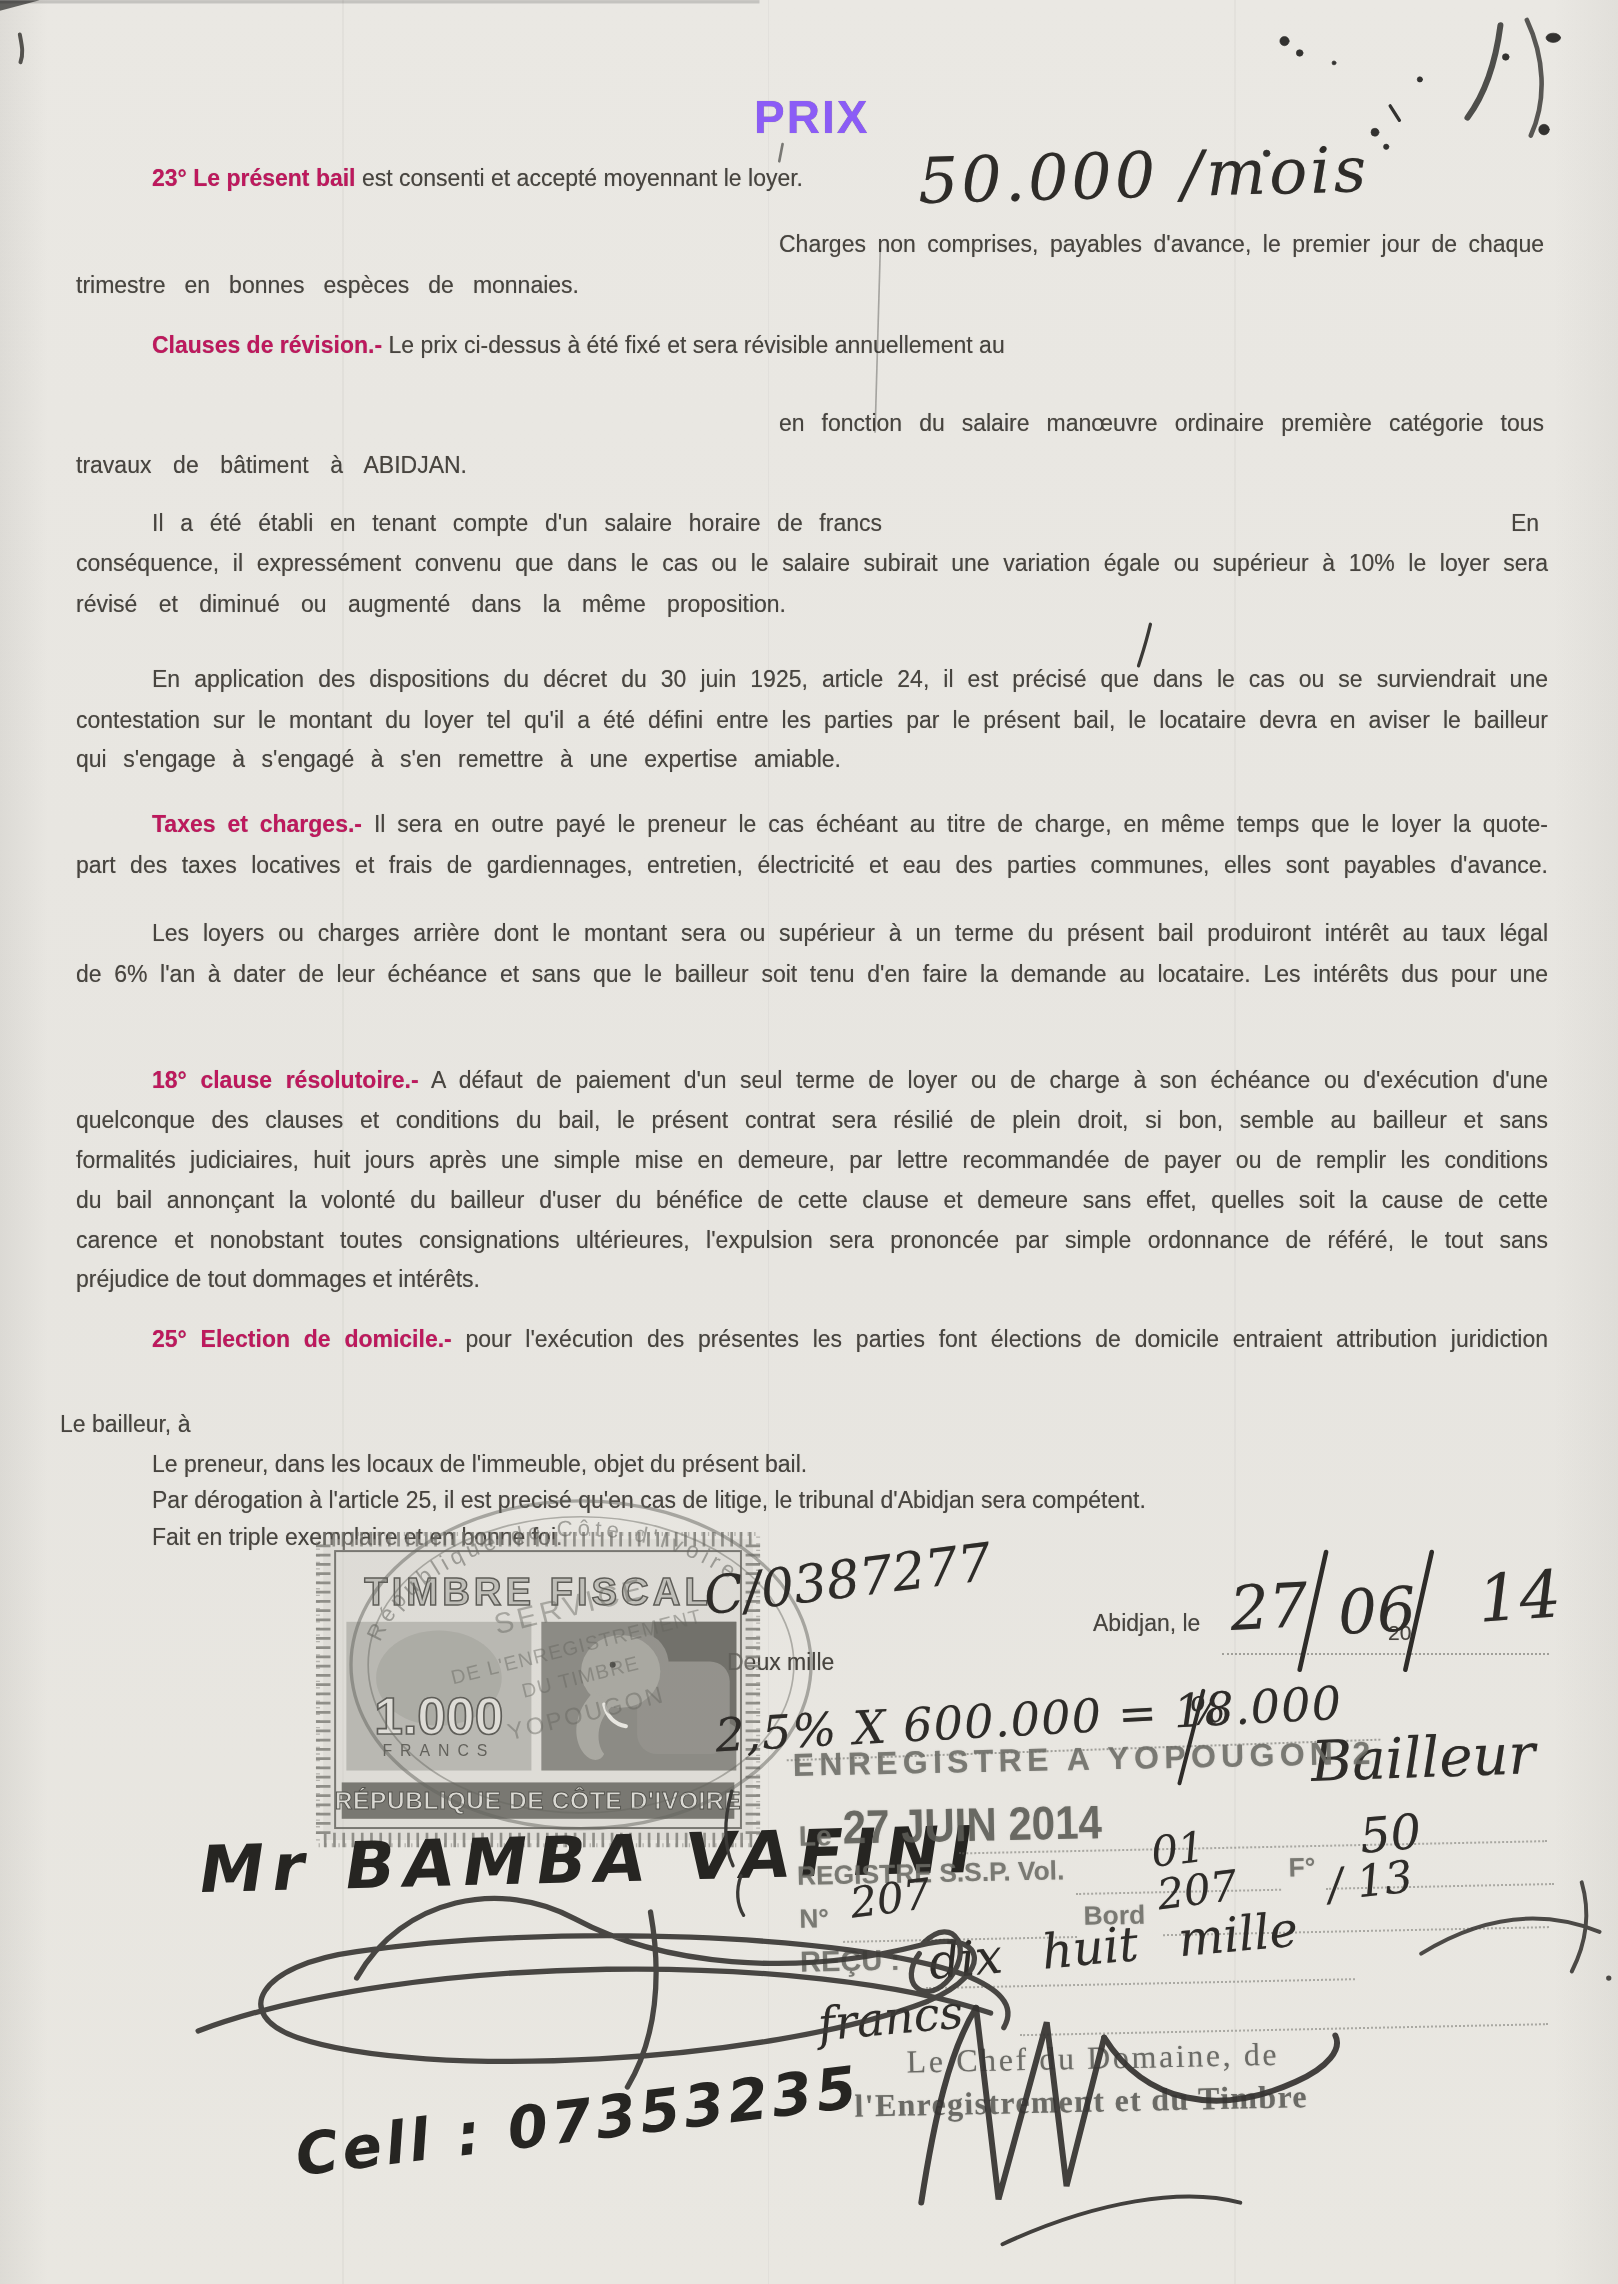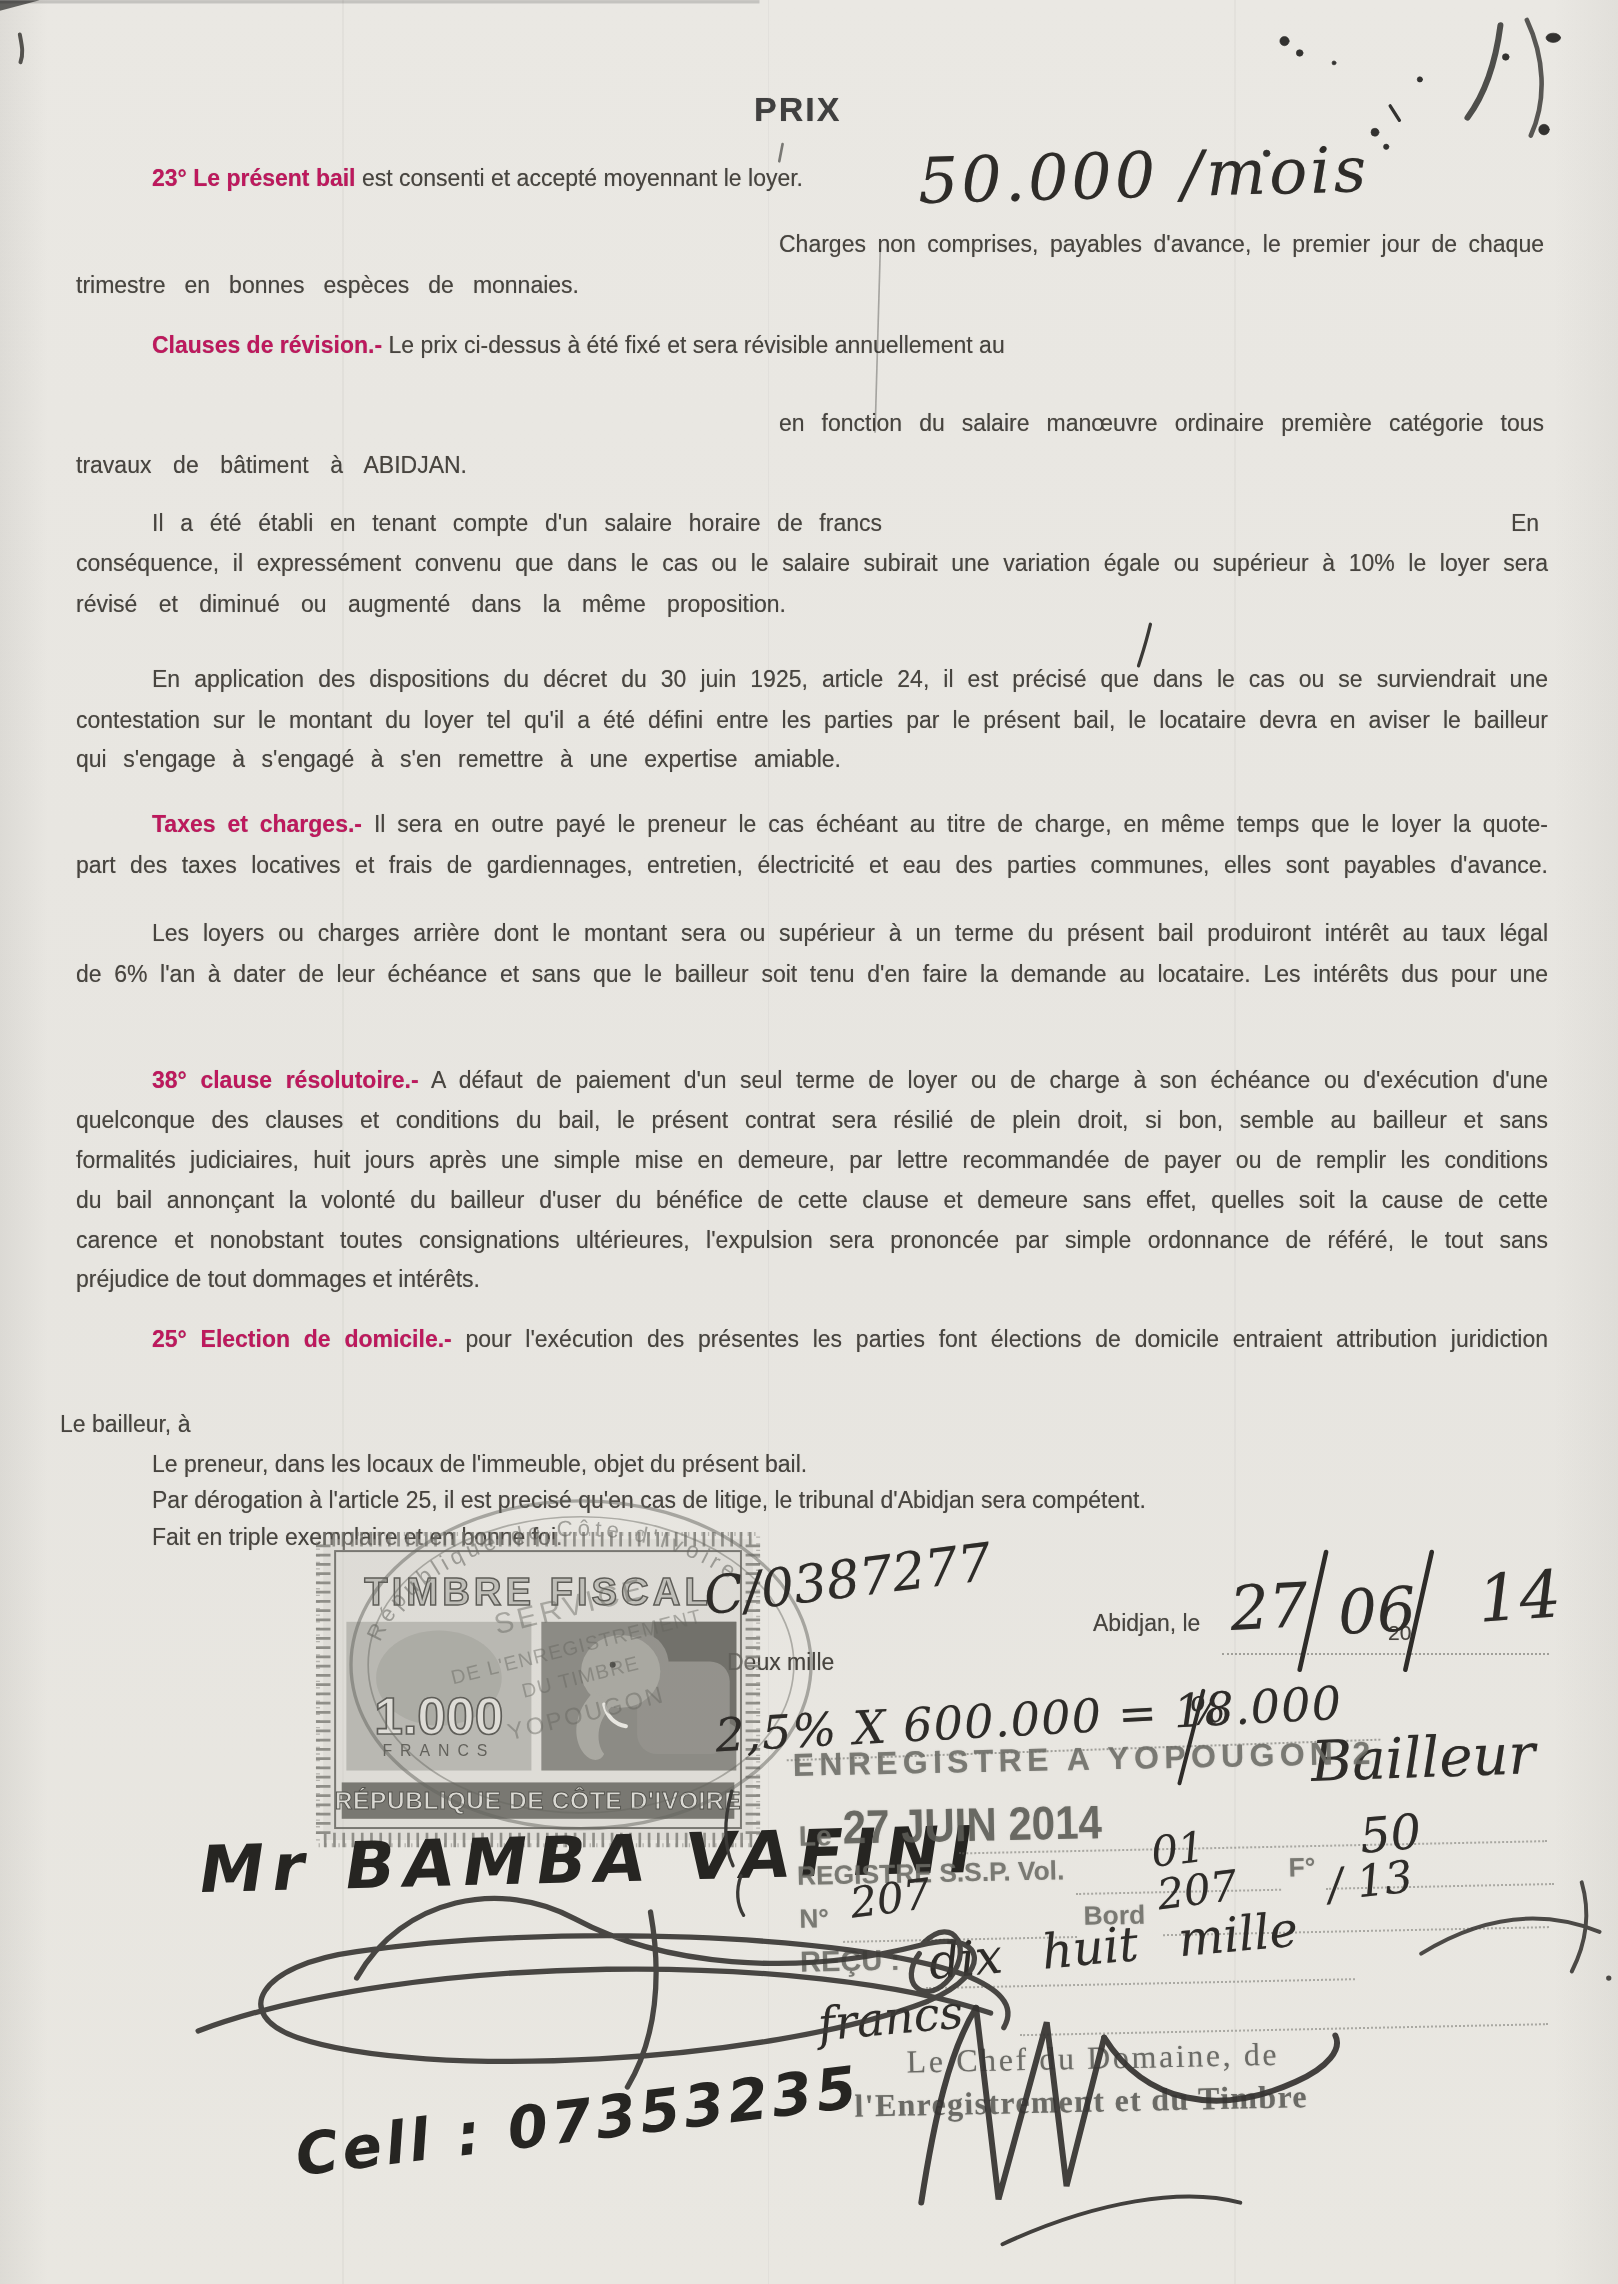--- a/index.html
+++ b/index.html
@@ -9,21 +9,21 @@
     font-family:"Liberation Sans",sans-serif;
   }
   .page{position:absolute;inset:0;}
   .vignette{position:absolute;inset:0;pointer-events:none;
     background:linear-gradient(90deg,rgba(60,58,54,.07),rgba(0,0,0,0) 3%,rgba(0,0,0,0) 96%,rgba(60,58,54,.05));}
   .streak{position:absolute;top:0;height:2284px;pointer-events:none;}
   .tl{position:absolute;font-size:23px;line-height:26.4px;color:#47443f;
       text-shadow:0 0 0.7px rgba(70,66,60,.5);white-space:nowrap;}
   .j{text-align:justify;text-align-last:justify;white-space:normal;}
   .lead{font-weight:700;color:#be185d;}
-  .doc-title{position:absolute;font-size:34px;font-weight:700;letter-spacing:2px;color:#404040;
+  .doc-title{position:absolute;font-size:46px;font-weight:700;letter-spacing:2px;color:#8b5cf6;
       text-shadow:0 0 0.7px rgba(60,56,50,.6);}
   .hw{position:absolute;font-family:"DejaVu Serif",serif;font-style:italic;color:#2e2c29;
       white-space:nowrap;text-shadow:0 0 0.7px rgba(40,38,35,.4);}
   .hw-print{position:absolute;font-family:"DejaVu Sans",sans-serif;font-weight:700;color:#262522;
       white-space:nowrap;}
   .dotted{position:absolute;border-bottom:2.6px dotted rgba(100,100,94,.55);}
   .rstamp{position:absolute;left:789px;top:1747px;width:776px;height:386px;
       transform:rotate(-1.2deg);transform-origin:0 0;}
   .st{position:absolute;color:rgba(106,106,100,.82);font-weight:700;white-space:nowrap;
       text-shadow:0 0 1.3px rgba(106,106,100,.35);}
@@ -63,21 +63,21 @@
   <div class="tl j" style="left:152px;top:666px;width:1396px;">En application des dispositions du décret du 30 juin 1925, article 24, il est précisé que dans le cas ou se surviendrait une</div>
   <div class="tl j" style="left:76px;top:707px;width:1472px;">contestation sur le montant du loyer tel qu'il a été défini entre les parties par le présent bail, le locataire devra en aviser le bailleur</div>
   <div class="tl j" style="left:76px;top:746px;width:765px;">qui s'engage à s'engagé à s'en remettre à une expertise amiable.</div>
   <div class="tl j" style="left:76px;top:852px;width:1472px;">part des taxes locatives et frais de gardiennages, entretien, électricité et eau des parties communes, elles sont payables d'avance.</div>
   <div class="tl j" style="left:152px;top:811px;width:1396px;">
     <b class="lead">Taxes et charges.-</b><span> Il sera en outre payé le preneur le cas échéant au titre de charge, en même temps que le loyer la quote-</span>
   </div>
   <div class="tl j" style="left:152px;top:920px;width:1396px;">Les loyers ou charges arrière dont le montant sera ou supérieur à un terme du présent bail produiront intérêt au taux légal</div>
   <div class="tl j" style="left:76px;top:961px;width:1472px;">de 6% l'an à dater de leur échéance et sans que le bailleur soit tenu d'en faire la demande au locataire. Les intérêts dus pour une</div>
   <div class="tl j" style="left:152px;top:1067px;width:1396px;">
-    <b class="lead">38° clause résolutoire.-</b><span> A défaut de paiement d'un seul terme de loyer ou de charge à son échéance ou d'exécution d'une</span>
+    <b class="lead">18° clause résolutoire.-</b><span> A défaut de paiement d'un seul terme de loyer ou de charge à son échéance ou d'exécution d'une</span>
   </div>
   <div class="tl j" style="left:76px;top:1107px;width:1472px;">quelconque des clauses et conditions du bail, le présent contrat sera résilié de plein droit, si bon, semble au bailleur et sans</div>
   <div class="tl j" style="left:76px;top:1147px;width:1472px;">formalités judiciaires, huit jours après une simple mise en demeure, par lettre recommandée de payer ou de remplir les conditions</div>
   <div class="tl j" style="left:76px;top:1187px;width:1472px;">du bail annonçant la volonté du bailleur d'user du bénéfice de cette clause et demeure sans effet, quelles soit la cause de cette</div>
   <div class="tl j" style="left:76px;top:1227px;width:1472px;">carence et nonobstant toutes consignations ultérieures, l'expulsion sera prononcée par simple ordonnance de référé, le tout sans</div>
   <div class="tl" style="left:76px;top:1266px;">préjudice de tout dommages et intérêts.</div>
   <div class="tl j" style="left:152px;top:1326px;width:1396px;">
     <b class="lead">25° Election de domicile.-</b><span> pour l'exécution des présentes les parties font élections de domicile entraient attribution juridiction</span>
   </div>
   <div class="tl" style="left:60px;top:1411px;">Le bailleur, à</div>

